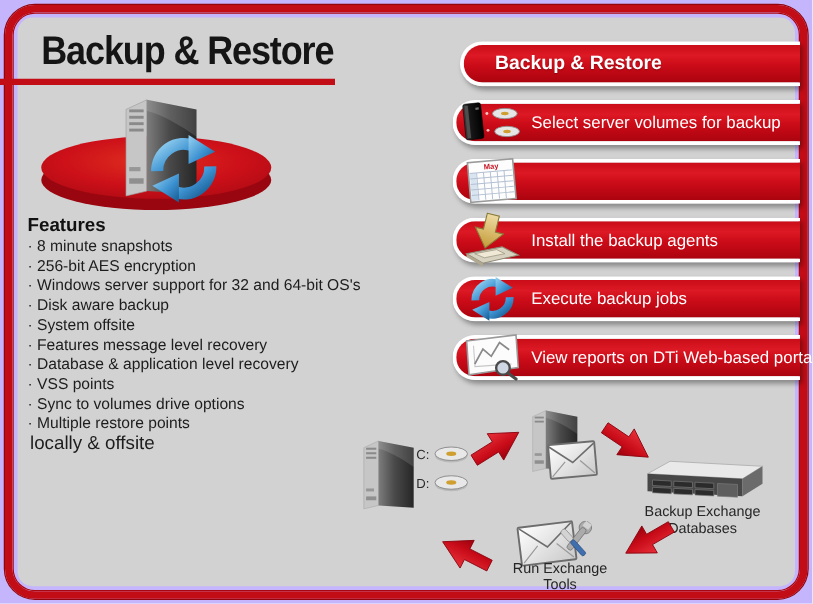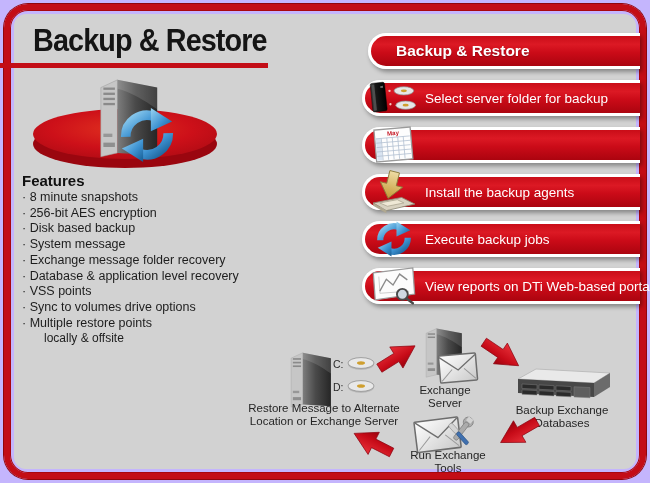--- a/index.html
+++ b/index.html
@@ -15,21 +15,21 @@
   .title-underline{position:absolute;left:0;top:63px;width:268px;height:5px;background:#c30d16;z-index:5;}
   
   .hero-disc{position:absolute;left:30px;top:106px;z-index:2;}
   .hero-server{position:absolute;left:84px;top:76px;z-index:3;}
   .hero-sync{position:absolute;left:116px;top:106px;z-index:4;}
   
   .features-heading{position:absolute;left:22px;top:172px;font-size:15px;font-weight:bold;color:#111;z-index:4;}
   .features-list{position:absolute;left:22px;top:190px;margin:0;padding:0;list-style:none;z-index:4;}
   .features-list li{font-size:12.5px;line-height:15.7px;color:#1d1d1d;white-space:nowrap;}
   .features-list li::before{content:"\00B7\00A0";}
-  .features-cont{font-size:12px;line-height:15.7px;color:#1d1d1d;margin-left:22px;}
+  .features-cont{font-size:15px;line-height:15.7px;color:#1d1d1d;margin-left:2px;}
   
   .pill{position:absolute;right:10px;height:30px;border:3px solid #ffffff;border-right:none;
         border-radius:18px 0 0 18px;z-index:6;
         background:linear-gradient(180deg,#c90d18 0%,#dc1924 28%,#cb0b18 55%,#ab040f 100%);
         box-shadow:2px 3px 4px rgba(0,0,0,.35);}
   .pill-header{left:368px;top:33px;}
   .pill-header .pill-label{position:absolute;left:25px;top:50%;transform:translateY(-50%);
         color:#fff;font-size:15.5px;font-weight:bold;white-space:nowrap;text-shadow:0 1px 1px rgba(0,0,0,.3);}
   .pill-row{left:362px;}
   .pill-row .pill-label{position:absolute;left:60px;top:50%;transform:translateY(-50%);
@@ -116,23 +116,24 @@
       <polygon points="36,2 58,16 36,26" fill="url(#gBlue)"></polygon>
       <path d="M54,28 A22,22 0 0 1 24,49" fill="none" stroke="url(#gBlue)" stroke-width="10"></path>
       <polygon points="28,58 6,44 28,34" fill="url(#gBlue)"></polygon>
     </svg>
   </div>
 
   <div class="features-heading">Features</div>
   <ul class="features-list">
     <li>8 minute snapshots</li>
     <li>256-bit AES encryption</li>
-    <li>Disk based backup</li>
-    <li>System message</li>
-    <li>Exchange message folder recovery</li>
+    <li>Windows server support for 32 and 64-bit OS's</li>
+    <li>Disk aware backup</li>
+    <li>System offsite</li>
+    <li>Features message level recovery</li>
     <li>Database &amp; application level recovery</li>
     <li>VSS points</li>
     <li>Sync to volumes drive options</li>
     <li>Multiple restore points</li>
     <div class="features-cont">locally &amp; offsite</div>
   </ul>
 
   <div class="pill pill-header">
     <span class="pill-label">Backup &amp; Restore</span>
   </div>
@@ -146,21 +147,21 @@
           <rect x="15" y="7" width="3" height="2" fill="#6e6e6e"></rect>
         </g>
         <circle cx="24" cy="12" r="1.3" fill="#f2c7c0"></circle>
         <circle cx="25" cy="27" r="1.3" fill="#f2c7c0"></circle>
         <ellipse cx="40" cy="12" rx="11" ry="4.6" fill="#e6e6e6" stroke="#8f8f8f" stroke-width="0.8"></ellipse>
         <ellipse cx="40" cy="12" rx="3.4" ry="1.5" fill="#cf9f2f"></ellipse>
         <ellipse cx="42" cy="28" rx="11" ry="4.6" fill="#e6e6e6" stroke="#8f8f8f" stroke-width="0.8"></ellipse>
         <ellipse cx="42" cy="28" rx="3.4" ry="1.5" fill="#cf9f2f"></ellipse>
       </svg>
     </span>
-    <span class="pill-label">Select server folder for backup</span>
+    <span class="pill-label">Select server volumes for backup</span>
   </div>
 
   <div class="pill pill-row" style="top:127px">
     <span class="pill-icon">
       <svg width="44" height="40" viewBox="0 0 40 36">
         <g transform="rotate(-5 20 18)">
           <rect x="3" y="3" width="33" height="29" fill="#fdfdfd" stroke="#9a9a9a" stroke-width="1.2"></rect>
           <rect x="4" y="11" width="4.5" height="20" fill="#d9e4f1"></rect>
           <text x="20" y="9" font-size="5.5" font-weight="bold" fill="#c41320" text-anchor="middle">May</text>
           <g stroke="#b3c0d2" stroke-width="0.7">
@@ -242,24 +243,20 @@
     </svg>
   </div>
   <span class="drive-label" style="left:333px;top:381px">D:</span>
   <div class="dg" style="left:345px;top:377px">
     <svg width="33" height="18" viewBox="0 0 33 18">
       <ellipse cx="16" cy="10.5" rx="13" ry="5.4" fill="#b9b9b9"></ellipse>
       <ellipse cx="16" cy="9" rx="13" ry="5.4" fill="#e8e8e8" stroke="#8f8f8f" stroke-width="0.8"></ellipse>
       <ellipse cx="16" cy="9" rx="4" ry="1.8" fill="#cf9f2f"></ellipse>
     </svg>
   </div>
-  <div class="dg-label" style="left:248px;top:402px;width:152px">
-    <div>Restore Message to Alternate</div>
-    <div>Location or Exchange Server</div>
-  </div>
 
   <div class="dg" style="left:376px;top:342px;transform:rotate(-32deg)">
     <svg width="44" height="29" viewBox="0 0 46 30">
       <polygon points="0,10 21,10 21,2 44,15 21,28 21,20 0,20" fill="url(#gArr)" stroke="#8c0410" stroke-width="0.7"></polygon>
     </svg>
   </div>
 
   <div class="dg" style="left:419px;top:326px">
     <svg width="50" height="52" viewBox="0 0 56 64">
       <polygon points="6,9 19,3 19,60 6,63" fill="#c6c6c6" stroke="#9d9d9d" stroke-width="0.4"></polygon>
@@ -271,21 +268,20 @@
       <path d="M19,3 L50,9 L50,26 C40,19 28,12 19,10 Z" fill="rgba(255,255,255,0.13)"></path>
     </svg>
   </div>
   <div class="dg" style="left:438px;top:353px;transform:rotate(-5deg)">
     <svg width="40" height="30" viewBox="0 0 40 30">
       <rect x="1.5" y="1.5" width="37" height="27" rx="1" fill="url(#gEnv)" stroke="#6d6d6d" stroke-width="1.5"></rect>
       <path d="M2,3 L20,17 L38,3" fill="none" stroke="#6d6d6d" stroke-width="1.3"></path>
       <path d="M3,27 L14,16 M37,27 L26,16" fill="none" stroke="#9a9a9a" stroke-width="1"></path>
     </svg>
   </div>
-  <div class="dg-label" style="left:402px;top:384px;width:86px">Exchange Server</div>
 
   <div class="dg" style="left:480px;top:340px;transform:rotate(34deg)">
     <svg width="44" height="29" viewBox="0 0 46 30">
       <polygon points="0,10 21,10 21,2 44,15 21,28 21,20 0,20" fill="url(#gArr)" stroke="#8c0410" stroke-width="0.7"></polygon>
     </svg>
   </div>
 
   <div class="dg" style="left:516px;top:364px">
     <svg width="96" height="38" viewBox="0 0 96 38">
       <polygon points="2,15 20,5 94,9 78,19" fill="#e9e9e9" stroke="#b5b5b5" stroke-width="0.8"></polygon>

